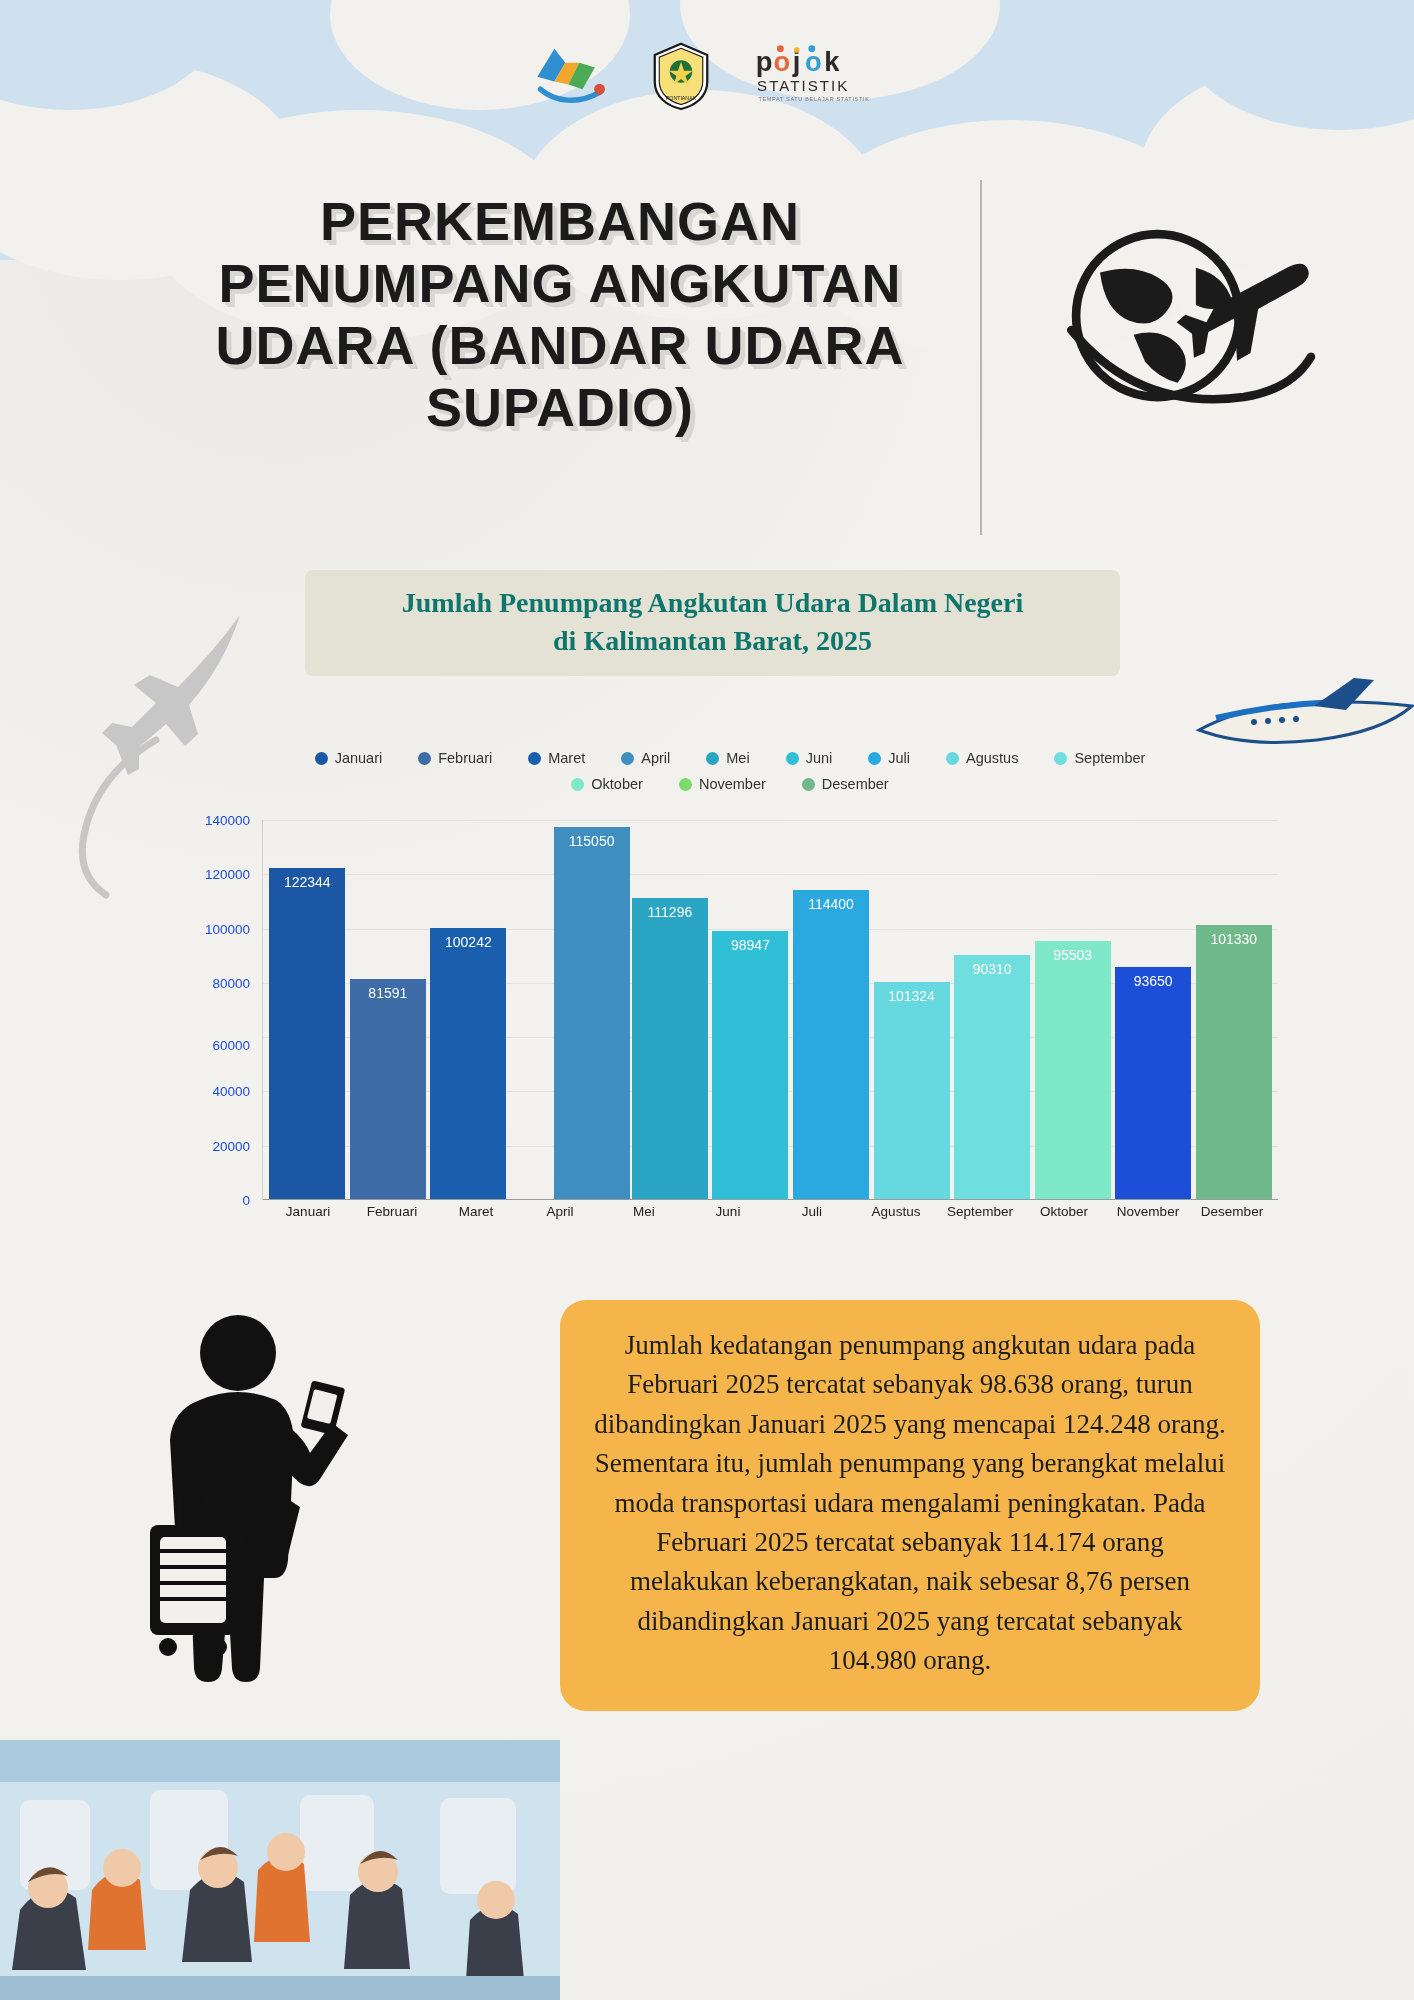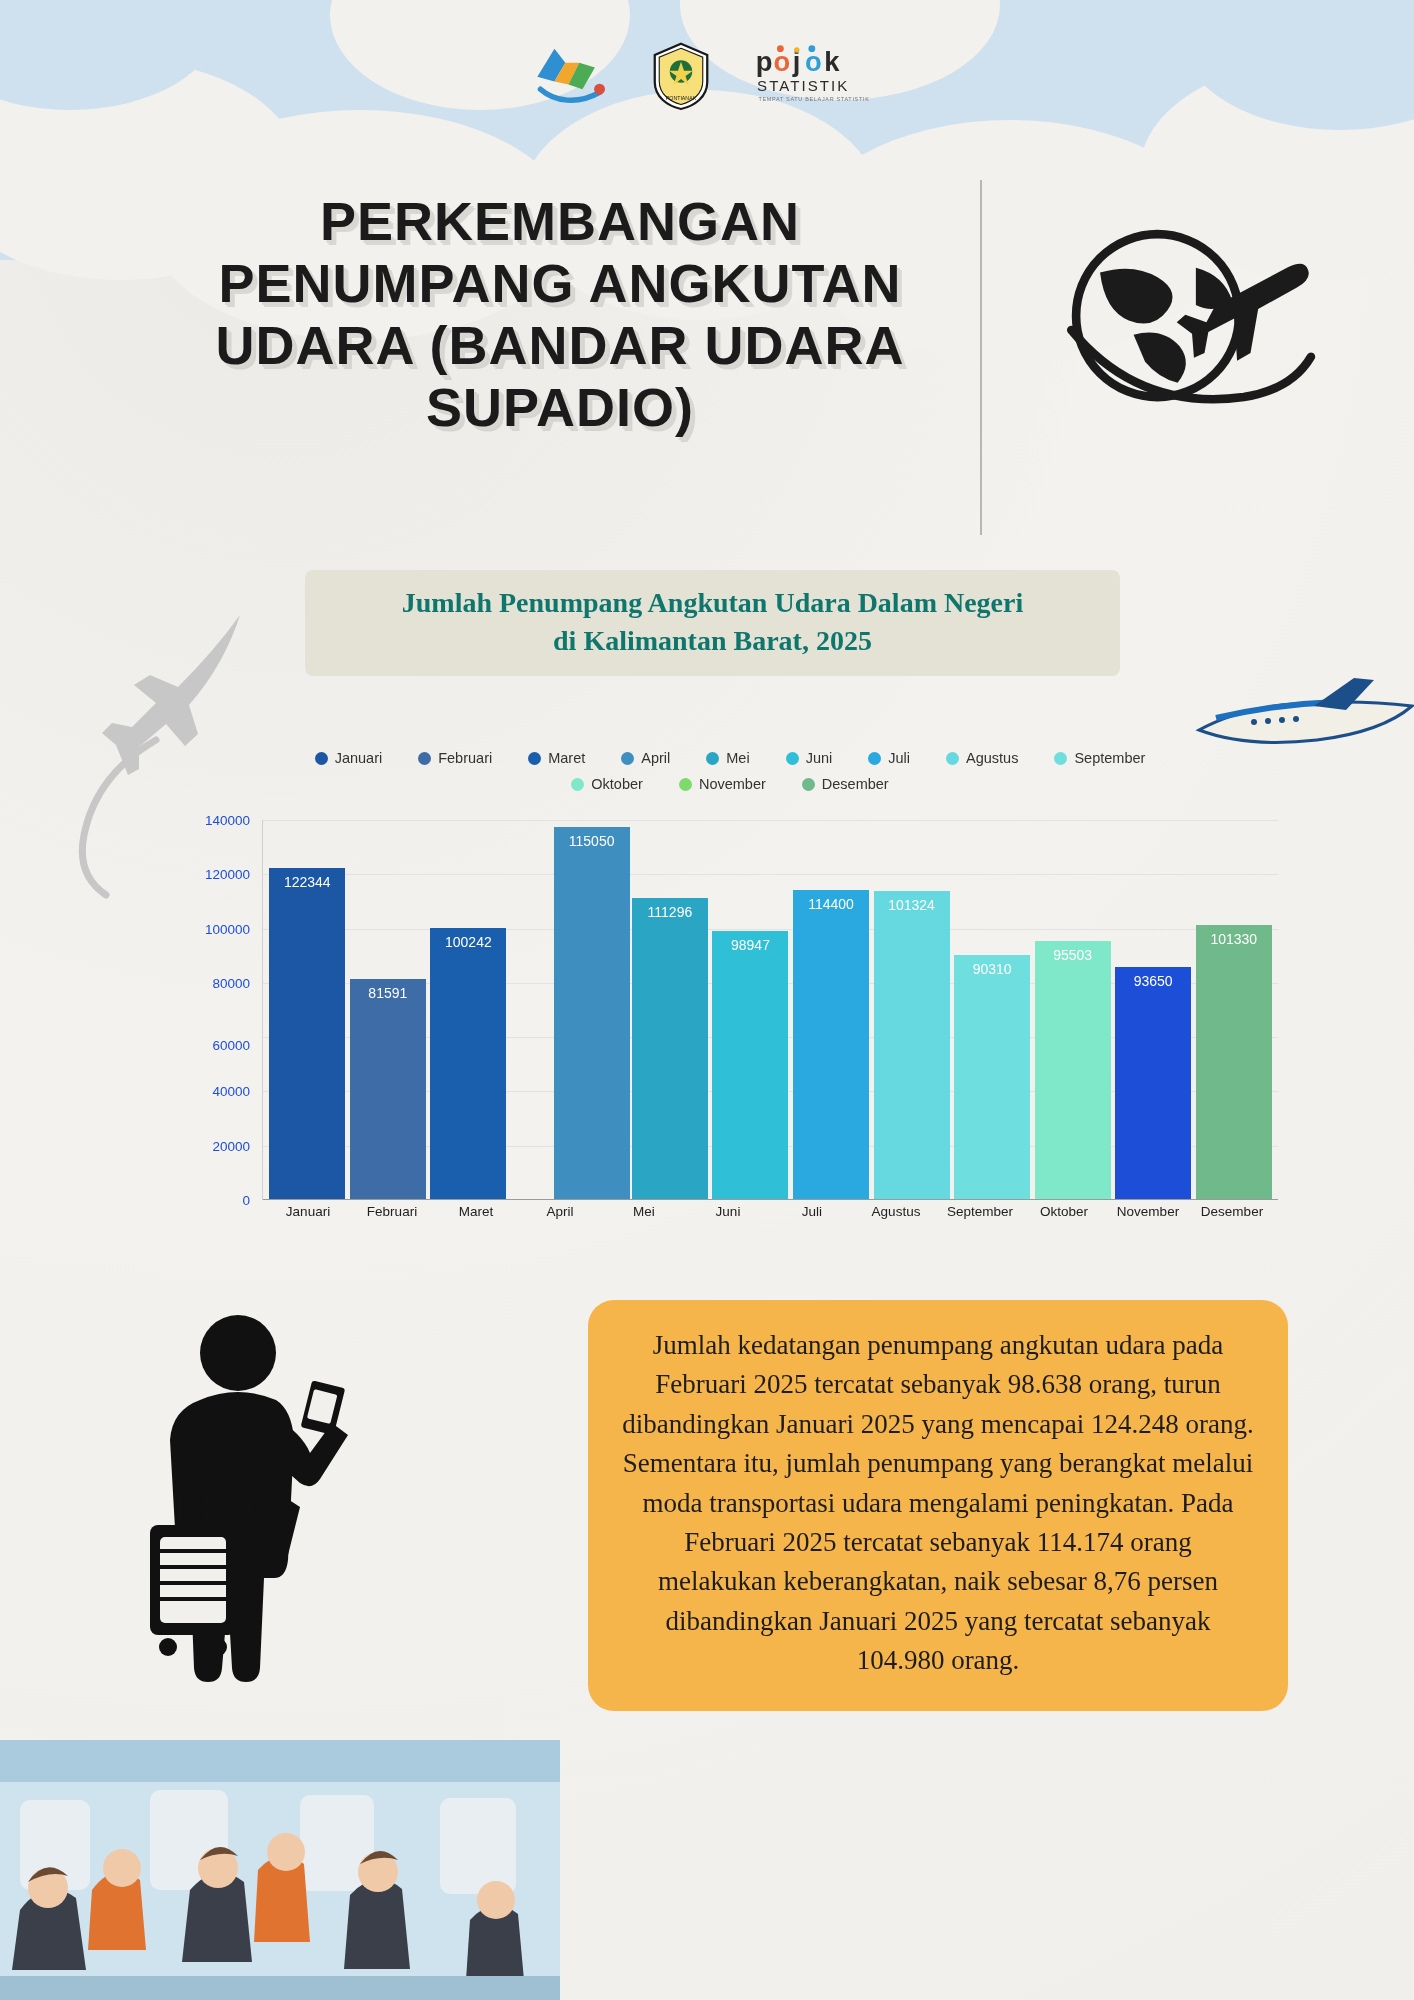--- a/index.html
+++ b/index.html
@@ -175,21 +175,21 @@
     padding: 0 4px;
   }
   .x-lab {
     flex: 1 1 0; text-align: center;
     font-size: 13.5px; color: #222;
   }
 
   
   .narrative {
     position: absolute;
-    left: 588px; top: 1300px;
+    left: 560px; top: 1300px;
     width: 700px;
     background: #f5b54a;
     border-radius: 26px;
     padding: 26px 34px 30px;
     z-index: 9;
   }
   .narrative p {
     margin: 0;
     font-family: "Liberation Serif", serif;
     font-size: 27px;
@@ -416,21 +416,21 @@
           <div class="bar" style="height: 268.57px; background: rgb(47, 192, 216); margin-top: 36px;">
             <span class="bar-value">98947</span>
           </div>
         </div>
         <div class="bar-col">
           <div class="bar" style="height: 310.514px; background: rgb(42, 168, 224);">
             <span class="bar-value">114400</span>
           </div>
         </div>
         <div class="bar-col">
-          <div class="bar" style="height: 309px; background: rgb(102, 217, 224);">
+          <div class="bar" style="height: 218px; background: rgb(102, 217, 224);">
             <span class="bar-value">101324</span>
           </div>
         </div>
         <div class="bar-col">
           <div class="bar" style="height: 245.127px; background: rgb(111, 222, 222);">
             <span class="bar-value">90310</span>
           </div>
         </div>
         <div class="bar-col">
           <div class="bar" style="height: 259.222px; background: rgb(126, 232, 200);">

